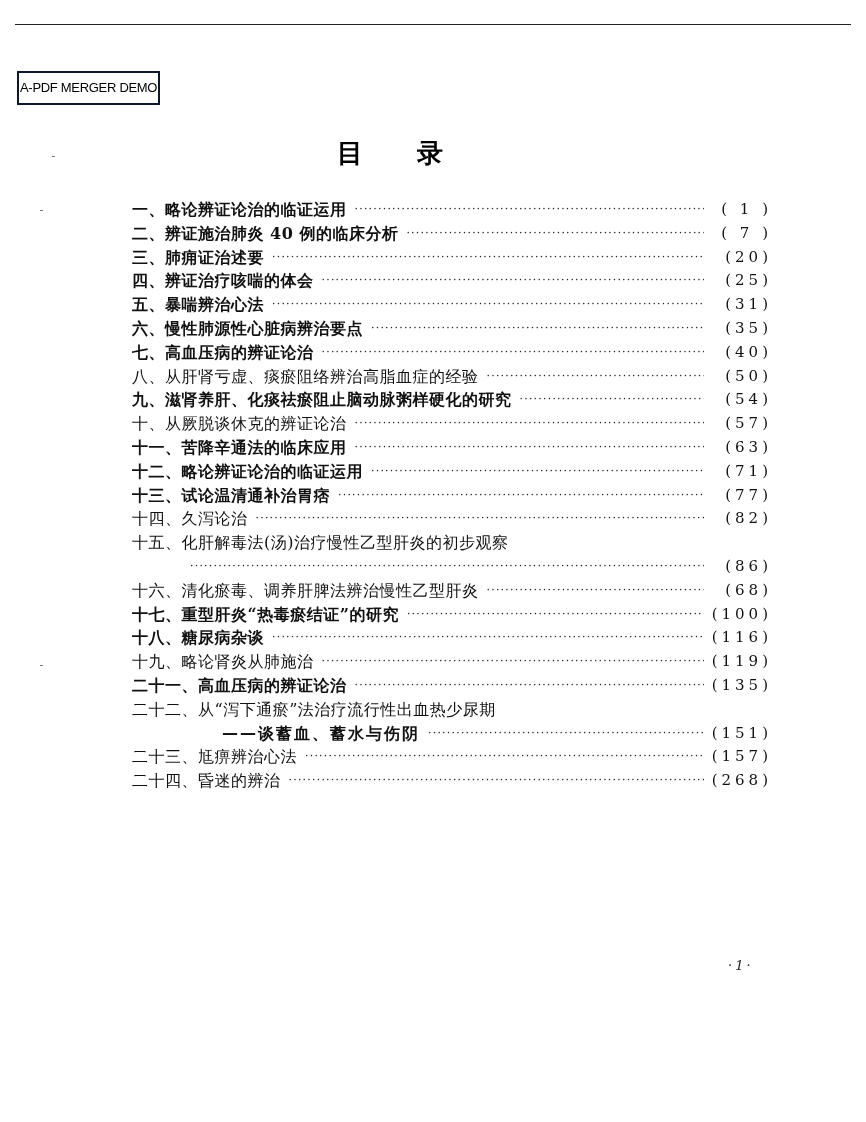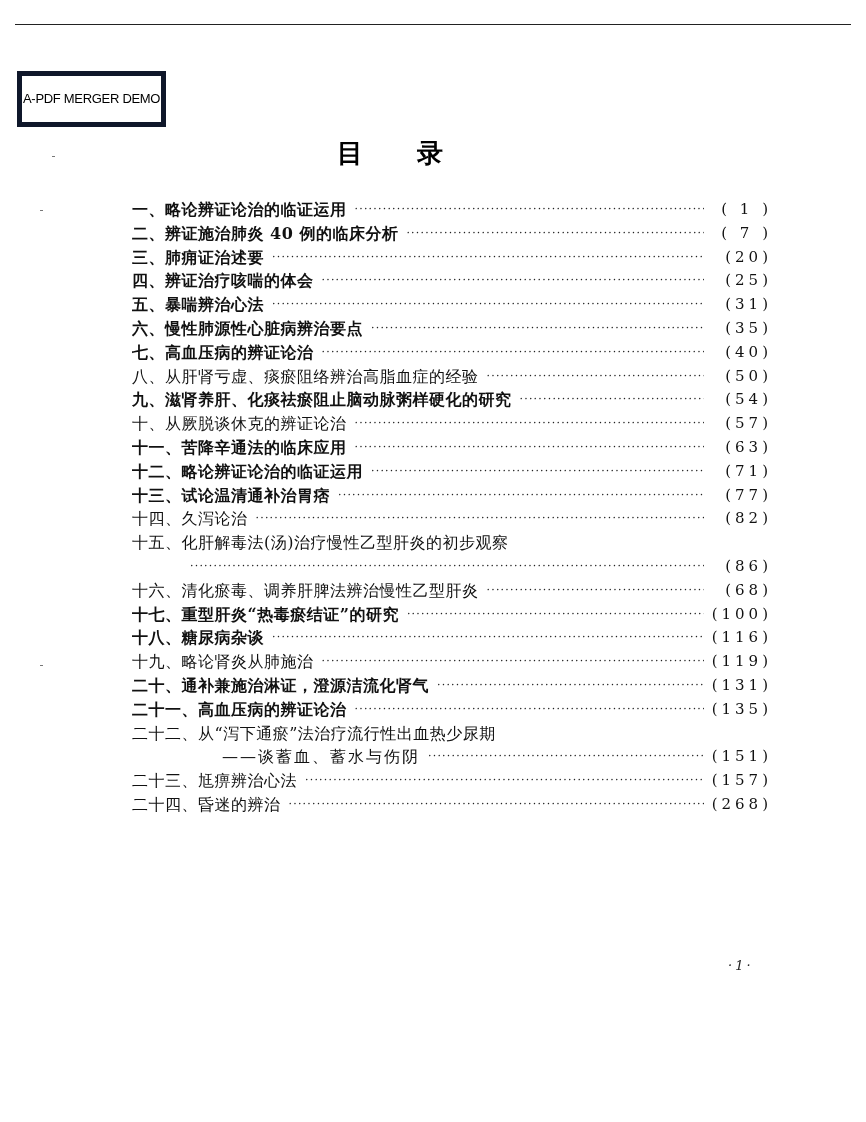--- a/index.html
+++ b/index.html
@@ -4,37 +4,37 @@
   <style>
     html, body { margin: 0; padding: 0; background: #ffffff; }
     body {
       width: 866px; height: 1122px; position: relative; overflow: hidden;
       font-family: "DejaVu Serif", "Liberation Serif", serif; color: #111;
     }
     .top-rule { position: absolute; left: 15px; top: 24px; width: 836px; height: 1px; background: #222; }
     .watermark {
       position: absolute; left: 17px; top: 71px;
       font-family: "Liberation Sans", sans-serif; font-size: 13px; line-height: 14px;
-      border: 5px solid #0f172a; padding: 16px 1px; letter-spacing: -0.3px; color: #000;
+      border: 2px solid #0f172a; padding: 8px 1px; letter-spacing: -0.3px; color: #000;
     }
     .title {
       position: absolute; top: 136px; left: 0; width: 780px; text-align: center;
       font-family: "DejaVu Sans", sans-serif; font-weight: bold; font-size: 26px; color: #000;
     }
     .title span { display: inline-block; }
     .title .gap { width: 54px; }
     .margin-mark { position: absolute; width: 3px; height: 1px; background: #777; }
     .toc { position: absolute; left: 132px; top: 198px; width: 640px; }
     .row {
       display: flex; align-items: center; height: 23.8px; font-size: 16px; line-height: 23.8px;
       white-space: nowrap; overflow: hidden;
     }
     .row .label { flex: 0 0 auto; font-weight: bold; letter-spacing: 0.5px; }
     .row .label.light { font-weight: normal; }
-    .row .sub { padding-left: 90px; font-weight: normal; letter-spacing: 2px; }
+    .row .sub { padding-left: 90px; font-weight: bold; letter-spacing: 2px; }
     .row .dots {
       flex: 1 1 auto; overflow: hidden; margin: 0 4px 0 8px; color: #222;
       font-size: 11px; letter-spacing: 1.2px;
     }
     .row .dots::before {
       content: "··································································································································";
     }
     .row .page { flex: 0 0 64px; text-align: right; letter-spacing: 4px; font-size: 15px; }
     .row.no-dots .dots::before { content: ""; }
     .folio {
@@ -152,25 +152,20 @@
       <span class="label">十八、糖尿病杂谈</span>
       <span class="dots"></span>
       <span class="page">(116)</span>
     </div>
   <div class="row">
       <span class="label light">十九、略论肾炎从肺施治</span>
       <span class="dots"></span>
       <span class="page">(119)</span>
     </div>
   <div class="row">
-      <span class="label">二十、通补兼施治淋证，澄源洁流化肾气</span>
-      <span class="dots"></span>
-      <span class="page">(131)</span>
-    </div>
-  <div class="row">
       <span class="label">二十一、高血压病的辨证论治</span>
       <span class="dots"></span>
       <span class="page">(135)</span>
     </div>
   <div class="row no-dots">
       <span class="label light">二十二、从“泻下通瘀”法治疗流行性出血热少尿期</span>
       <span class="dots"></span>
       <span class="page"></span>
     </div>
   <div class="row">

